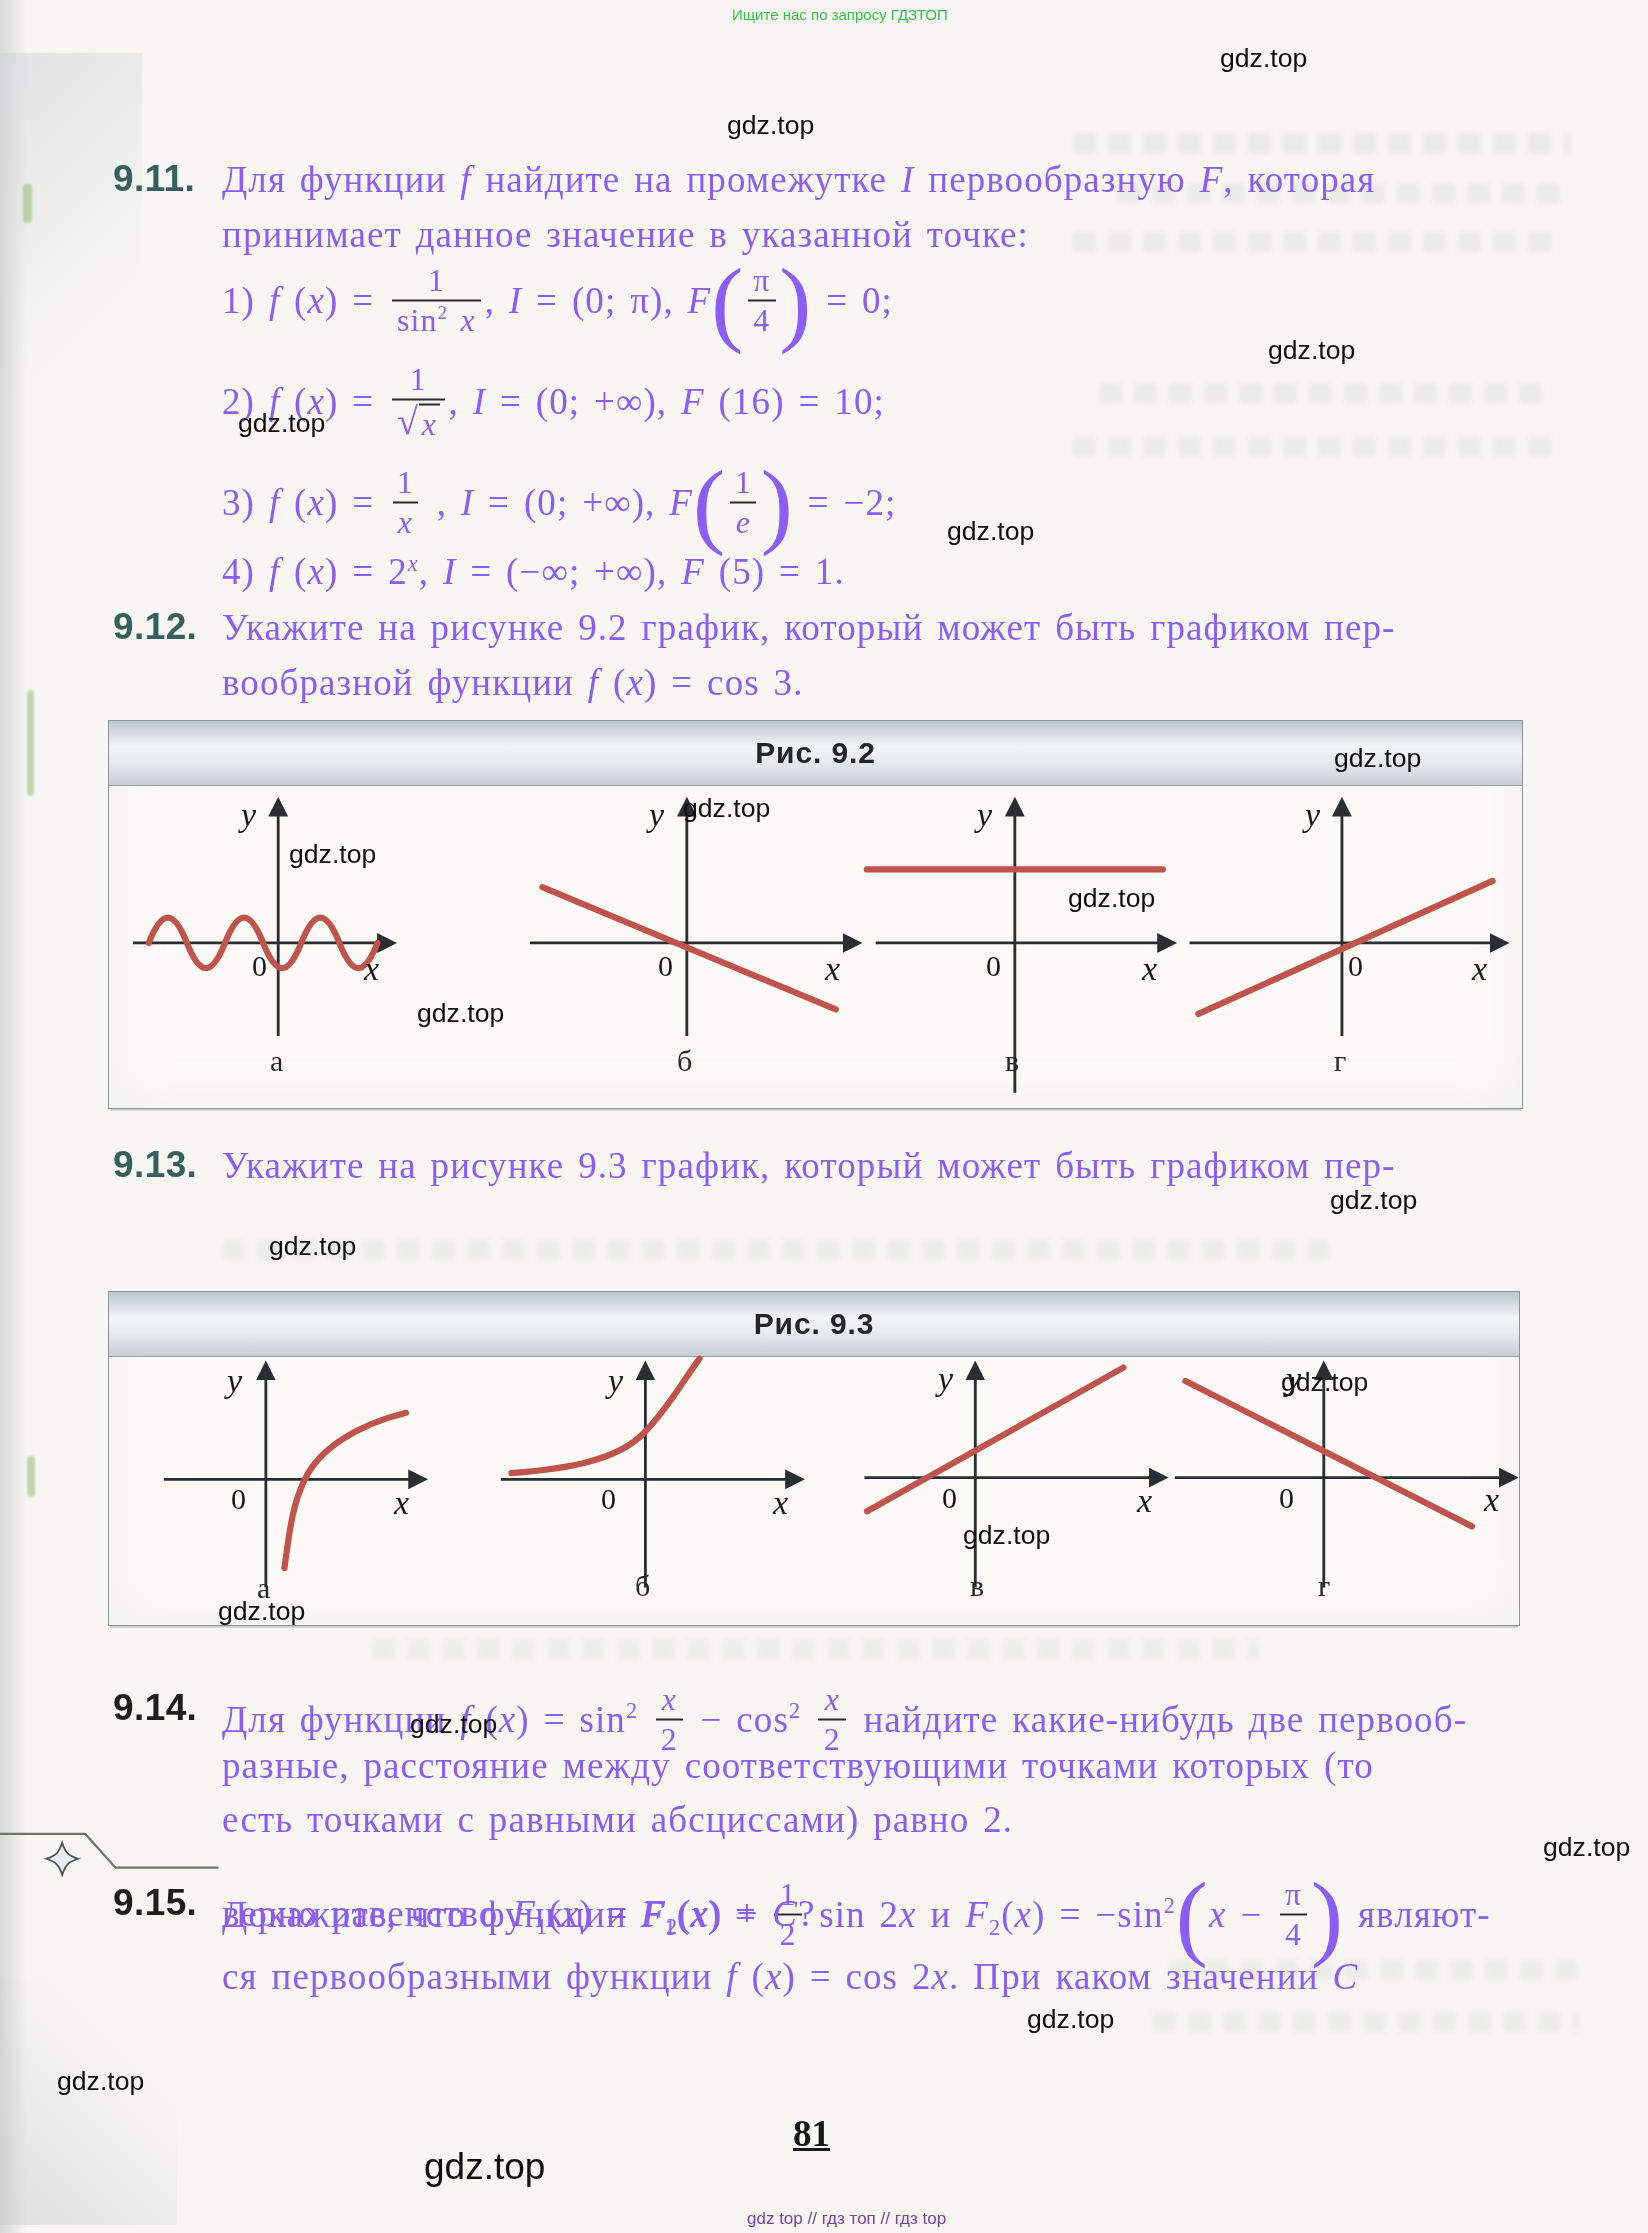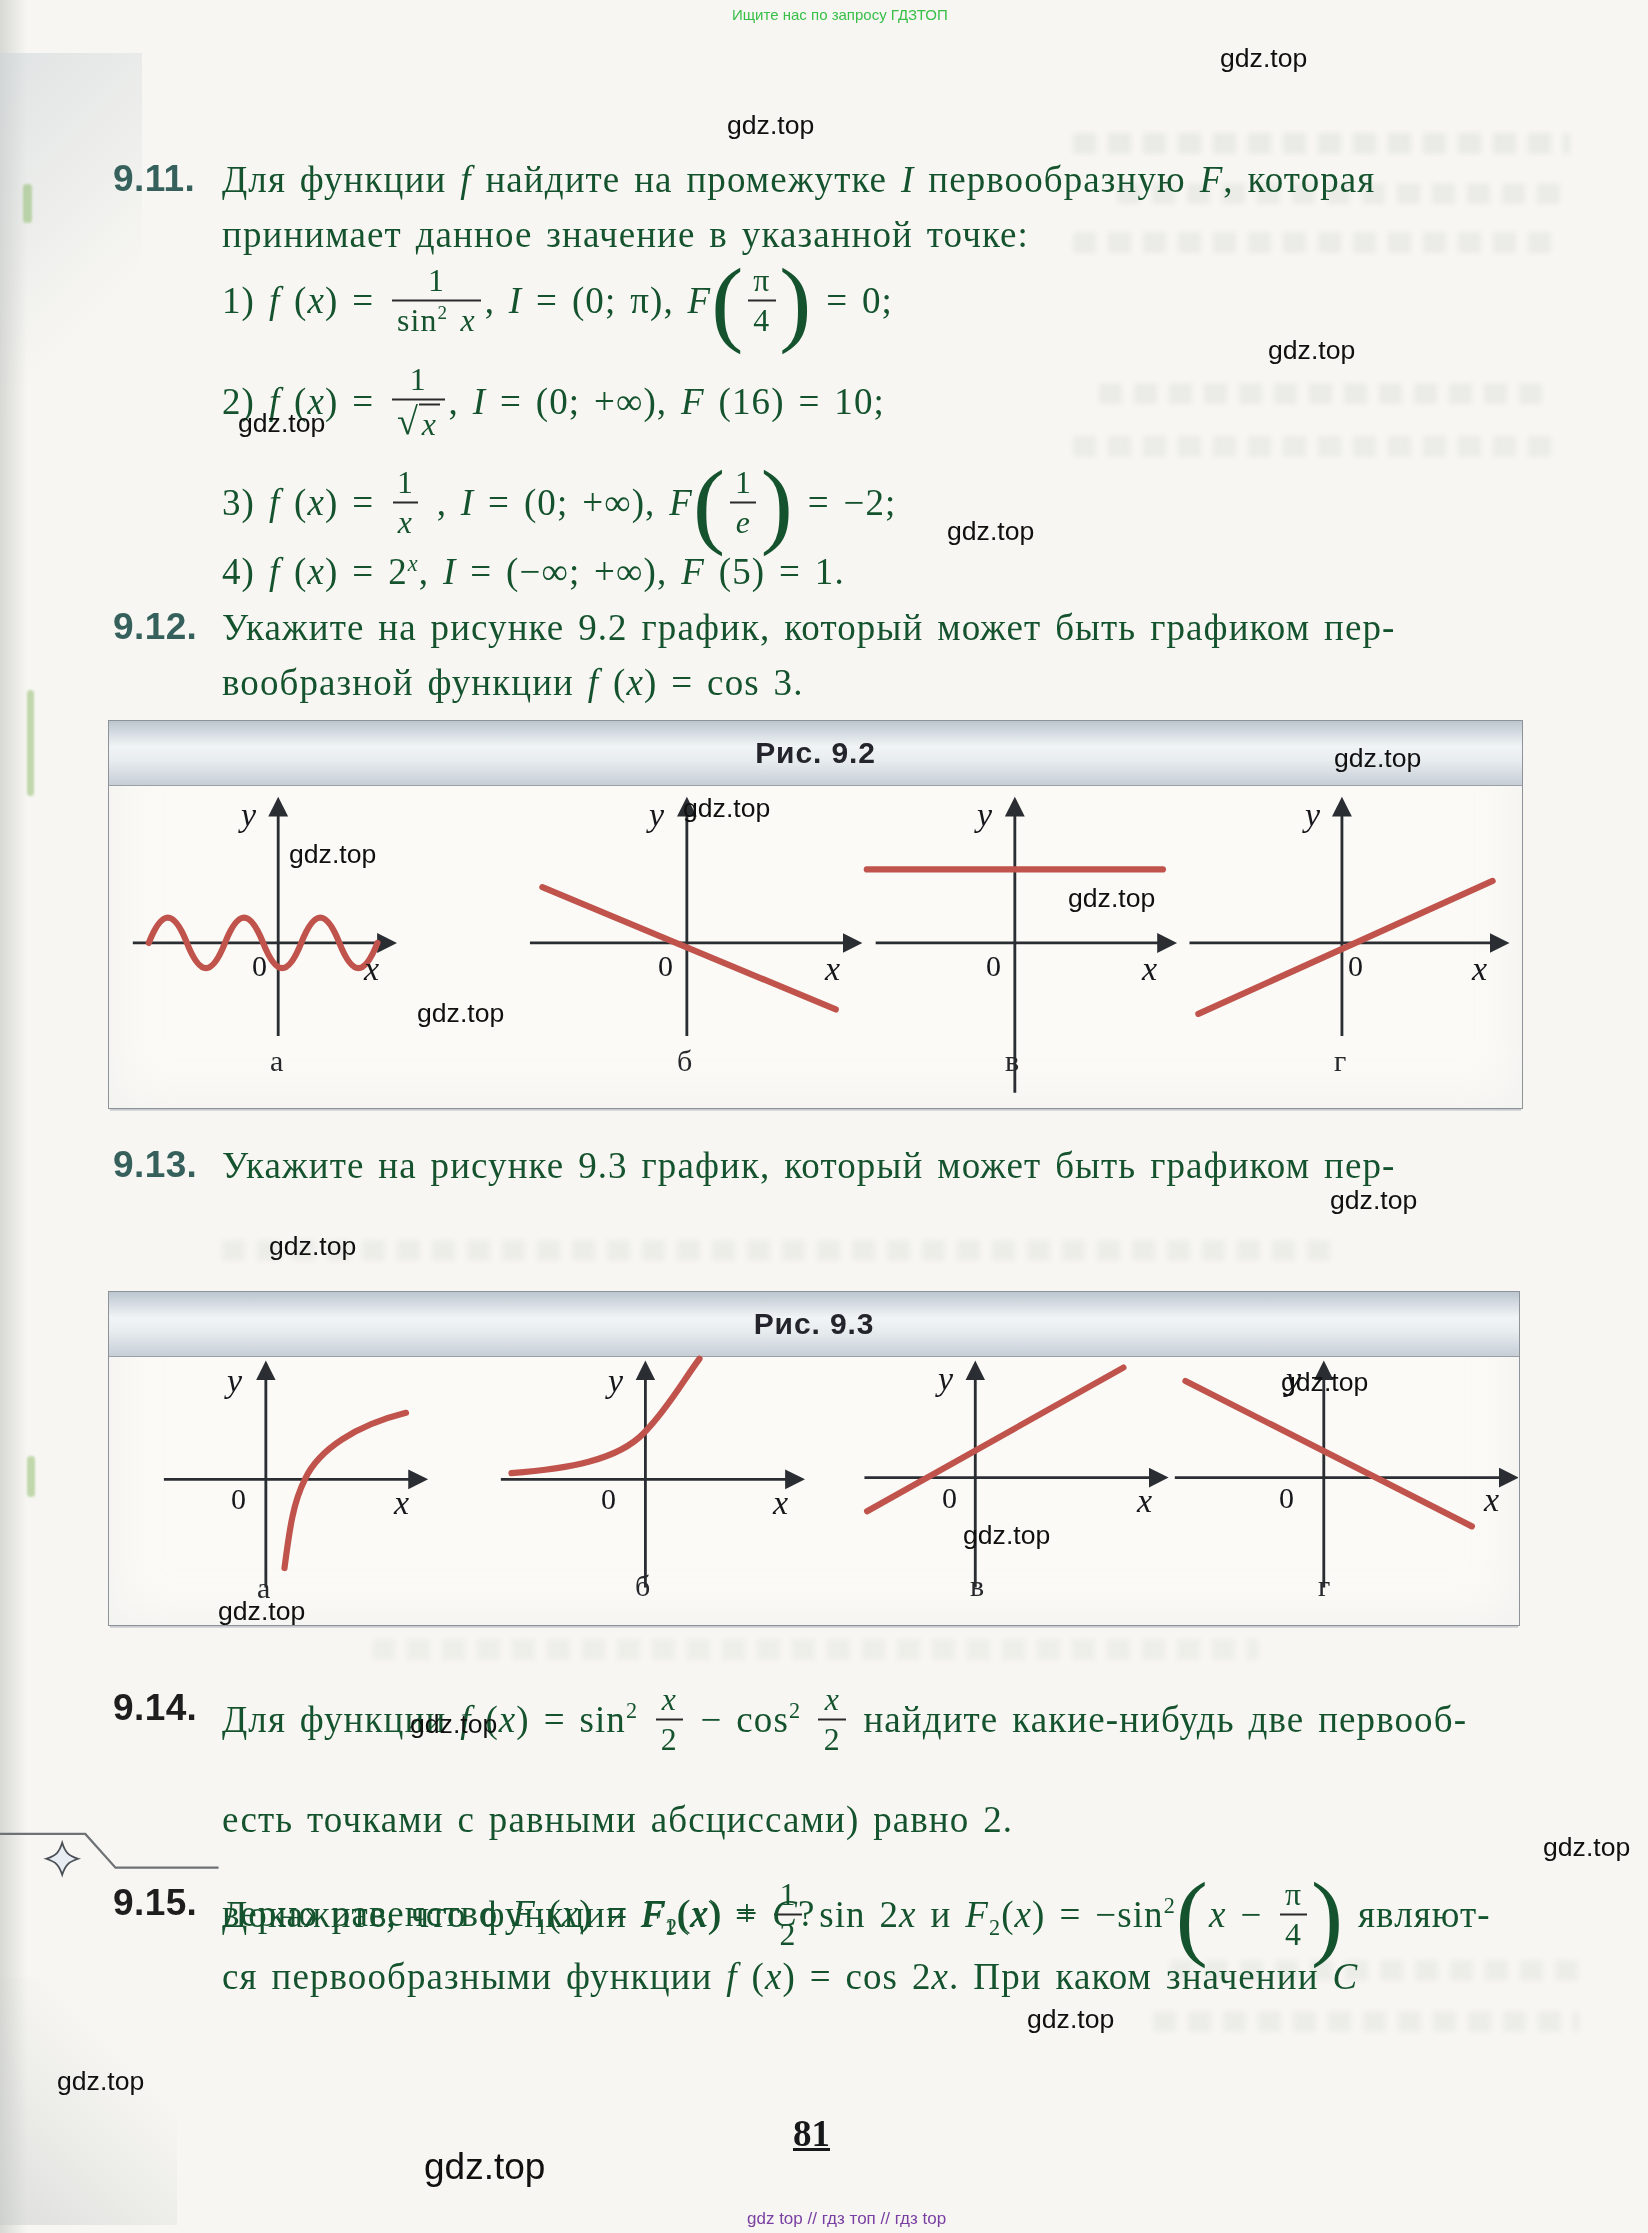--- a/index.html
+++ b/index.html
@@ -19,21 +19,21 @@
   
   .top-note{position:absolute;left:732px;top:6.2px;font:15px "Liberation Sans",sans-serif;color:#37bf47;}
   .footer-note{position:absolute;left:747px;top:2209px;font:17px "Liberation Sans",sans-serif;color:#7a3fa3;}
   .page-num{position:absolute;left:793px;top:2112px;font:bold 37px "Liberation Serif",serif;color:#17181a;text-decoration:underline;}
   
   .wm{position:absolute;font-family:"Liberation Sans",sans-serif;color:#101010;white-space:nowrap;}
   
   .pnum{position:absolute;font:bold 37px "Liberation Sans",sans-serif;letter-spacing:0.4px;}
   .pnum.g{color:#36605c;} .pnum.d{color:#1e1e1e;text-align:right;}
   .tline{position:absolute;font-size:37px;line-height:43px;letter-spacing:1.1px;word-spacing:3.5px;
-     color:#14532d;white-space:nowrap;}
+     color:#8b5cf6;white-space:nowrap;}
   .tline i{font-family:"Liberation Serif",serif;}
   .tline sup{font-size:.6em;vertical-align:super;line-height:0;}
   .tline sub{font-size:.6em;vertical-align:sub;line-height:0;}
   .frac{display:inline-flex;flex-direction:column;align-items:center;vertical-align:middle;
      font-size:.86em;line-height:1.02;margin:0 3.5px;transform:translateY(-3.5px);}
   .frac .fn{padding:0 5.3px 2.7px;}
   .frac .fd{border-top:2.7px solid #2a2a2a;padding:2.7px 5.3px 0;}
   .sqrt{display:inline-flex;align-items:flex-start;}
   .sqrt .rad{font-size:1.2em;line-height:.9;transform:translateY(0.9px);}
   .sqrt .radbody{border-top:2.7px solid #2a2a2a;padding:2.7px 2.7px 0;}
@@ -198,20 +198,21 @@
   <span class="glab" style="left:1318px;top:1569px">г</span>
 
   <div class="pnum d" style="left:113px;top:1687px">9.14.</div>
   <div class="tline" style="left:222px;top:1687px">Для функции <i>f</i> (<i>x</i>) = sin<sup>2</sup> <span class="frac">
         <span class="fn"><i>x</i></span>
         <span class="fd">2</span>
       </span> − cos<sup>2</sup> <span class="frac">
         <span class="fn"><i>x</i></span>
         <span class="fd">2</span>
       </span> найдите какие-нибудь две первооб-</div>
+  <div class="tline" style="left:222px;top:1744px">разные, расстояние между соответствующими точками которых (то</div>
   <div class="tline" style="left:222px;top:1798px">есть точками с равными абсциссами) равно 2.</div>
 
   <svg class="plot" style="left:0;top:1809px" width="231" height="80" viewBox="0 0 260 90">
     <polyline points="0,28 96,28 130,66 246,66" fill="none" stroke="#6e7276" stroke-width="2.5"></polyline>
     <path d="M18,0 C21.5,11 25,14.5 36,18 C25,21.5 21.5,25 18,36 C14.5,25 11,21.5 0,18 C11,14.5 14.5,11 18,0 Z" transform="translate(52,38)" fill="#e8ecf3" stroke="#4a4f55" stroke-width="2"></path>
   </svg>
 
   <div class="pnum d" style="left:113px;top:1882px">9.15.</div>
   <div class="tline" style="left:222px;top:1882px">Докажите, что функции <i>F</i><sub>1</sub>(<i>x</i>) = <span class="frac">
         <span class="fn">1</span>

